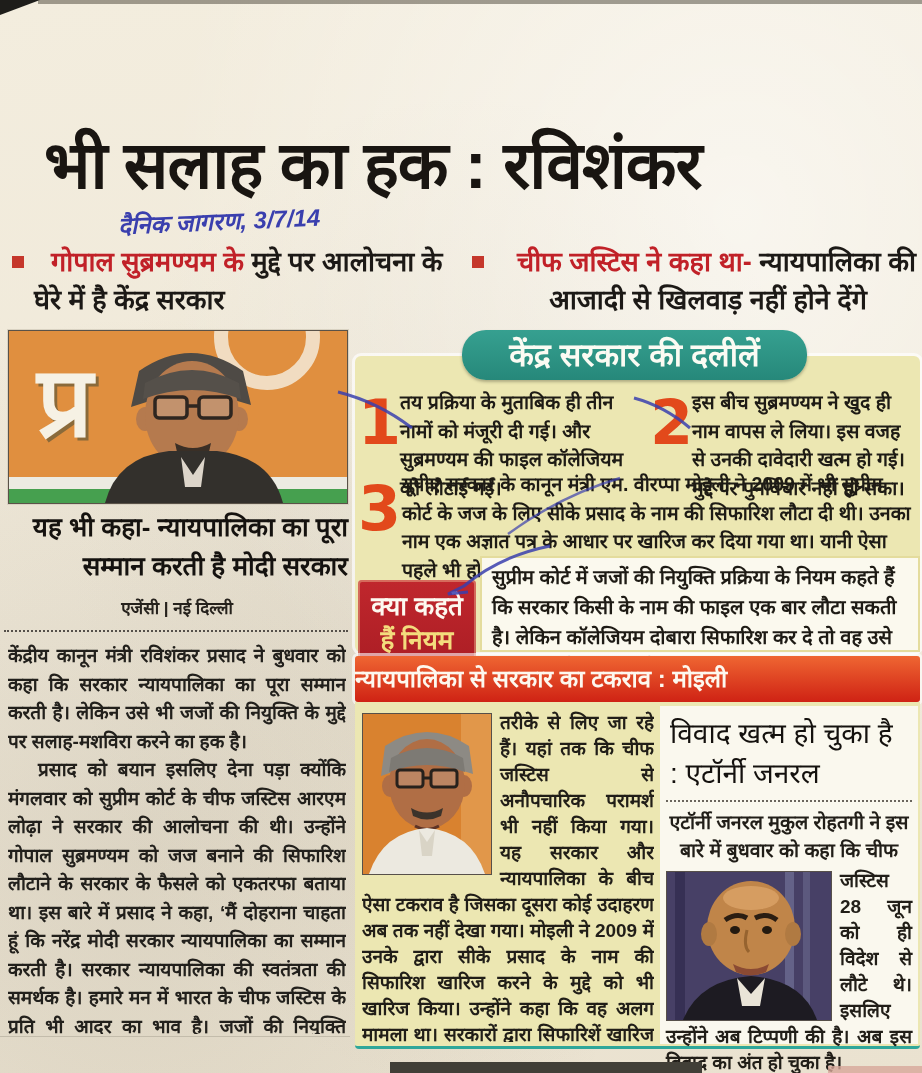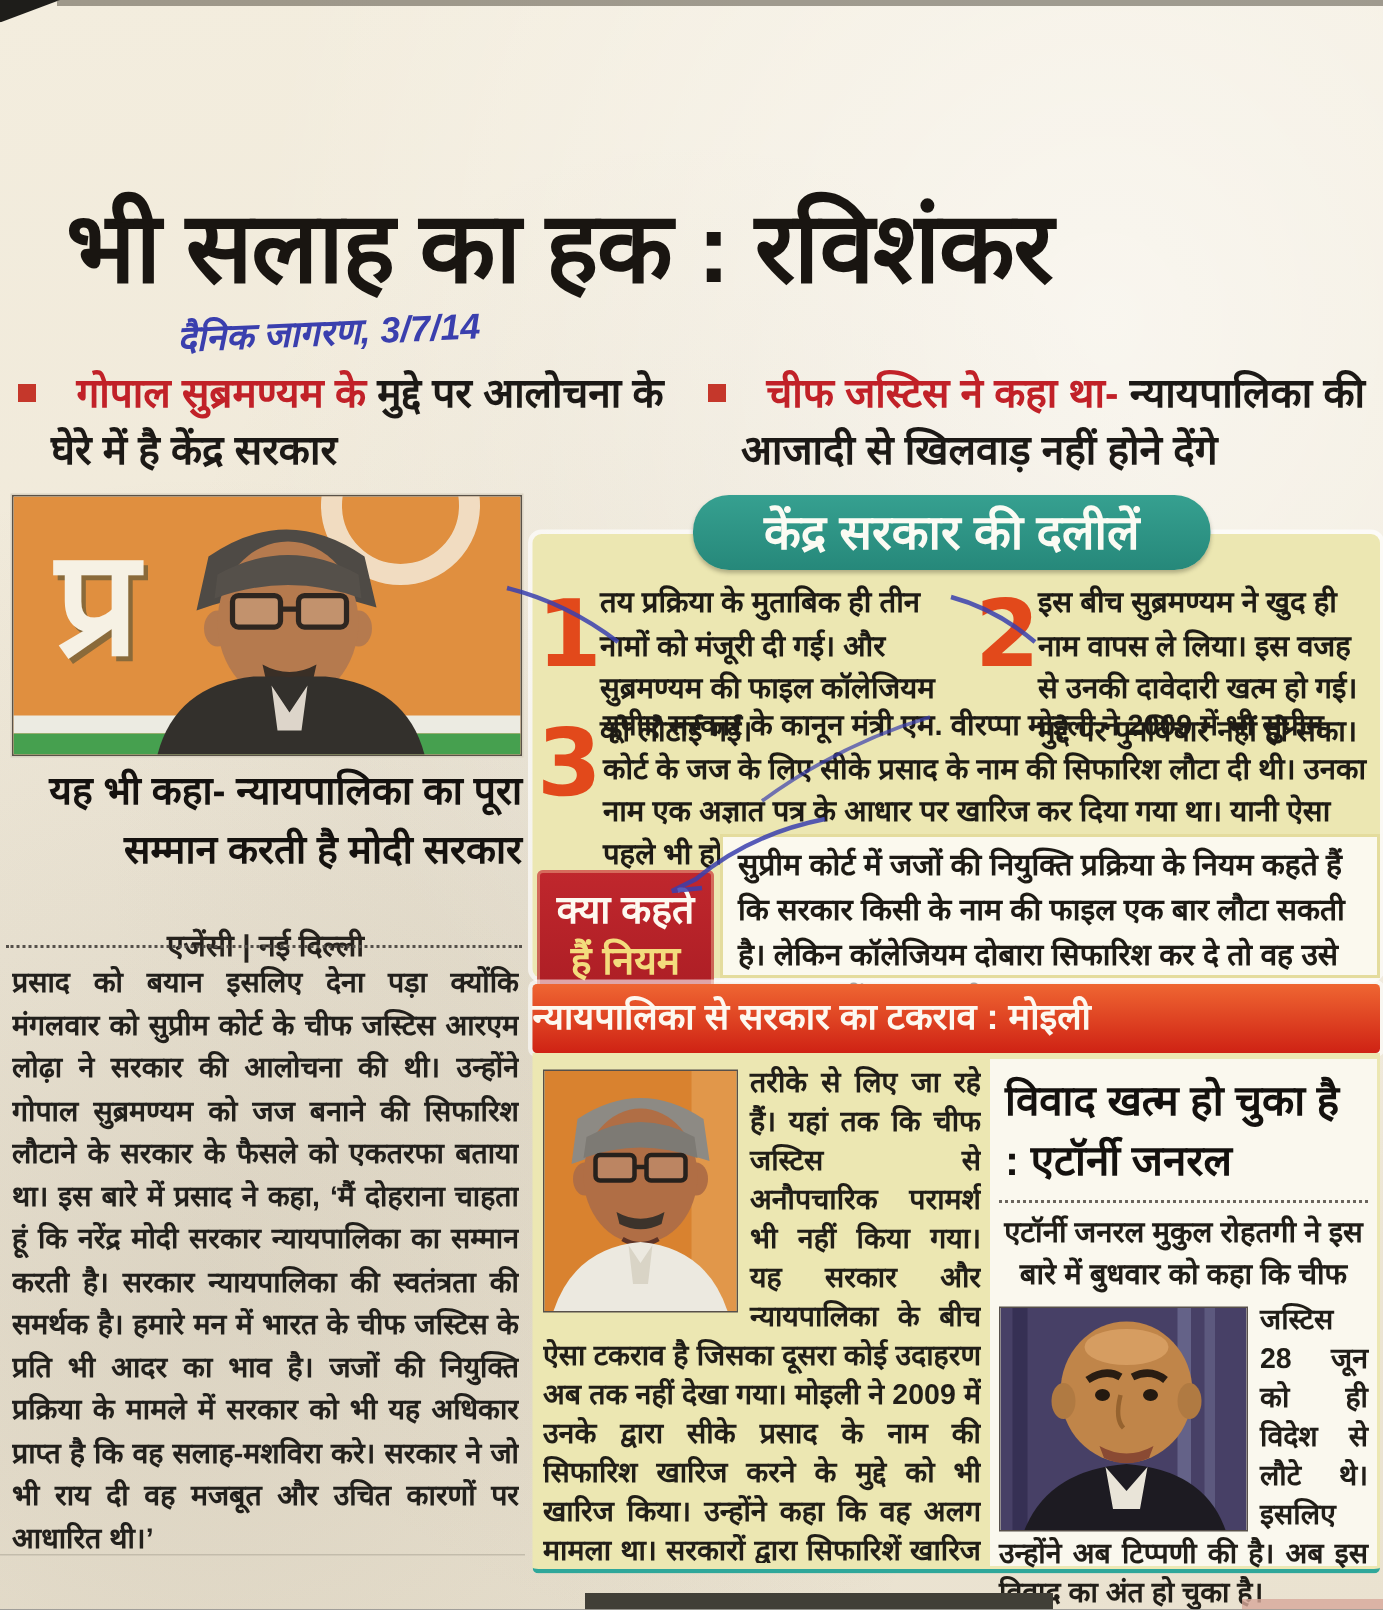--- a/index.html
+++ b/index.html
@@ -20,21 +20,21 @@
   
   .handnote{left:118px;top:204px;font-size:24px;font-style:italic;font-weight:600;
     color:#3a3fae;transform:rotate(-2.5deg);white-space:nowrap;}
   
   .subhead{font-size:27px;font-weight:800;line-height:38px;}
   .subhead .hot{color:#c12128;margin-left:17px;}
   .bullet{width:12px;height:12px;background:#c5372b;display:inline-block;}
   
   .photo-frame{border:1px solid #5a5248;box-shadow:0 0 0 1px #d9d2c2;}
   .caption{font-size:26px;font-weight:800;line-height:39px;color:#15120f;text-align:right;}
-  .byline{font-size:20px;font-weight:800;text-align:center;color:#26221d;margin-top:20px;}
+  .byline{font-size:17px;font-weight:800;text-align:center;color:#26221d;}
   .dotted{border-top:2px dotted #55504a;height:0;}
   .bodytext{font-size:19px;font-weight:600;line-height:28.5px;text-align:justify;color:#22201c;}
   .bodytext p{margin:0;}
   .bodytext p + p{text-indent:30px;}
   
   .yellowbox{background:#ece7b2;border-radius:6px;box-shadow:0 0 0 3px rgba(255,255,255,.65);}
   .tealhead{background:linear-gradient(#36a090,#26887a);border-radius:24px;
     color:#fbfbf3;font-size:32px;font-weight:800;text-align:center;line-height:50px;
     box-shadow:0 2px 3px rgba(60,60,40,.35);}
   .bignum{font-family:"DejaVu Sans","Liberation Sans",sans-serif;font-size:62px;line-height:62px;
@@ -48,21 +48,21 @@
   .whitepanel{background:#fbf9ee;box-shadow:0 0 0 2px #e4dc9d;}
   .rulestext{font-size:20px;font-weight:650;line-height:30px;color:#1e1b15;padding:4px 10px;}
   
   .redbanner{background:linear-gradient(#ef6632,#cf2214);border-radius:3px;
     color:#fdf8ef;font-size:24px;font-weight:800;text-align:left;line-height:46px;
     box-shadow:0 0 0 3px rgba(255,255,255,.6);}
   
   .flowtext{font-size:19px;font-weight:600;line-height:26px;text-align:justify;color:#211e18;}
   .flowtext p{margin:0 0 2px 0;}
   .floatphoto{float:left;margin:3px 8px 2px 0;border:1px solid #57504a;}
-  .attnhead{font-size:28px;font-weight:700;line-height:40px;color:#14110e;}
+  .attnhead{font-size:28px;font-weight:400;line-height:40px;color:#14110e;}
   .attnintro{font-size:19.5px;font-weight:650;line-height:28px;text-align:center;color:#211e18;}
   
   .edge-top{left:38px;top:0;width:884px;height:4px;background:rgba(88,82,70,.55);}
   .corner-tl{left:0;top:0;width:40px;height:15px;background:#1e1d1a;
     clip-path:polygon(0 0,100% 0,0 100%);}
   .leftline{left:0;top:1036px;width:350px;height:1px;background:#c3bcab;}
   .botstrip{left:390px;top:1062px;width:312px;height:11px;background:#413f37;}
   .botstrip2{left:828px;top:1066px;width:94px;height:7px;background:#d7a89a;opacity:.8;}
   .penmark{pointer-events:none;}
 </style>
@@ -77,21 +77,21 @@
   <div class="abs headline hl2">भी सलाह का हक : रविशंकर</div>
 
   <div class="abs handnote">दैनिक जागरण, 3/7/14</div>
 
   <div class="abs" style="left:12px;top:243px;width:448px;">
     <span class="bullet" style="position:absolute;left:0;top:13px;"></span>
     <div class="subhead" style="padding-left:22px;">
       <span class="hot">गोपाल सुब्रमण्यम के</span><span> मुद्दे पर आलोचना के घेरे में है केंद्र सरकार</span>
     </div>
   </div>
-  <div class="abs" style="left:472px;top:243px;width:450px;">
+  <div class="abs" style="left:472px;top:243px;width:450px;text-align:center;">
     <span class="bullet" style="position:absolute;left:0;top:13px;"></span>
     <div class="subhead" style="padding-left:22px;">
       <span class="hot">चीफ जस्टिस ने कहा था-</span><span> न्यायपालिका की आजादी से खिलवाड़ नहीं होने देंगे</span>
     </div>
   </div>
 
   <div class="abs photo-frame" style="left:8px;top:330px;width:338px;height:172px;">
     <svg width="338" height="172" viewBox="0 0 338 172">
       <rect width="338" height="172" fill="#e08f3f"></rect>
       <circle cx="258" cy="6" r="46" fill="none" stroke="#f3ead8" stroke-width="14" opacity=".85"></circle>
@@ -115,20 +115,21 @@
       <path d="M96 172 q12 -46 64 -52 l48 0 q54 6 66 52 z" fill="#33302c"></path>
       <path d="M172 126 l12 18 l12 -18 l-4 30 h-16 z" fill="#efe8dc" opacity=".9"></path>
     </svg>
   </div>
 
   <div class="abs caption" style="left:8px;top:508px;width:340px;">यह भी कहा- न्यायपालिका का पूरा सम्मान करती है मोदी सरकार</div>
   <div class="abs byline" style="left:8px;top:596px;width:338px;">एजेंसी | नई दिल्ली</div>
   <div class="abs dotted" style="left:4px;top:630px;width:344px;"></div>
 
   <div class="abs bodytext" style="left:8px;top:642px;width:338px;height:392px;overflow:hidden;">
+    <p>केंद्रीय कानून मंत्री रविशंकर प्रसाद ने बुधवार को कहा कि सरकार न्यायपालिका का पूरा सम्मान करती है। लेकिन उसे भी जजों की नियुक्ति के मुद्दे पर सलाह-मशविरा करने का हक है।</p>
     <p>प्रसाद को बयान इसलिए देना पड़ा क्योंकि मंगलवार को सुप्रीम कोर्ट के चीफ जस्टिस आरएम लोढ़ा ने सरकार की आलोचना की थी। उन्होंने गोपाल सुब्रमण्यम को जज बनाने की सिफारिश लौटाने के सरकार के फैसले को एकतरफा बताया था। इस बारे में प्रसाद ने कहा, ‘मैं दोहराना चाहता हूं कि नरेंद्र मोदी सरकार न्यायपालिका का सम्मान करती है। सरकार न्यायपालिका की स्वतंत्रता की समर्थक है। हमारे मन में भारत के चीफ जस्टिस के प्रति भी आदर का भाव है। जजों की नियुक्ति प्रक्रिया के मामले में सरकार को भी यह अधिकार प्राप्त है कि वह सलाह-मशविरा करे। सरकार ने जो भी राय दी वह मजबूत और उचित कारणों पर आधारित थी।’</p>
   </div>
   <div class="abs leftline"></div>
 
   <div class="abs yellowbox" style="left:355px;top:356px;width:565px;height:296px;"></div>
   <div class="abs tealhead" style="left:462px;top:330px;width:345px;height:50px;">केंद्र सरकार की दलीलें</div>
 
   <div class="abs bignum" style="left:358px;top:392px;">1</div>
   <div class="abs pointtext" style="left:400px;top:388px;width:242px;">तय प्रक्रिया के मुताबिक ही तीन नामों को मंजूरी दी गई। और सुब्रमण्यम की फाइल कॉलेजियम को लौटाई गई।</div>
 

